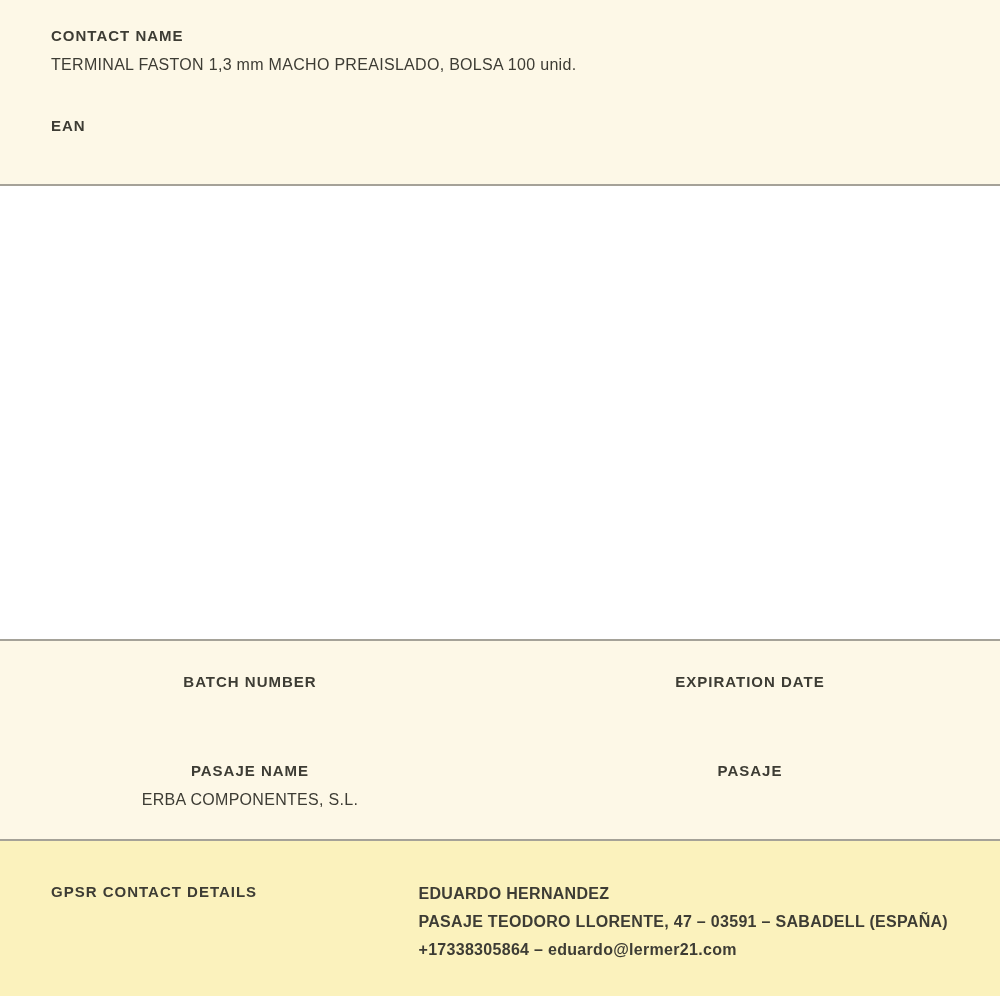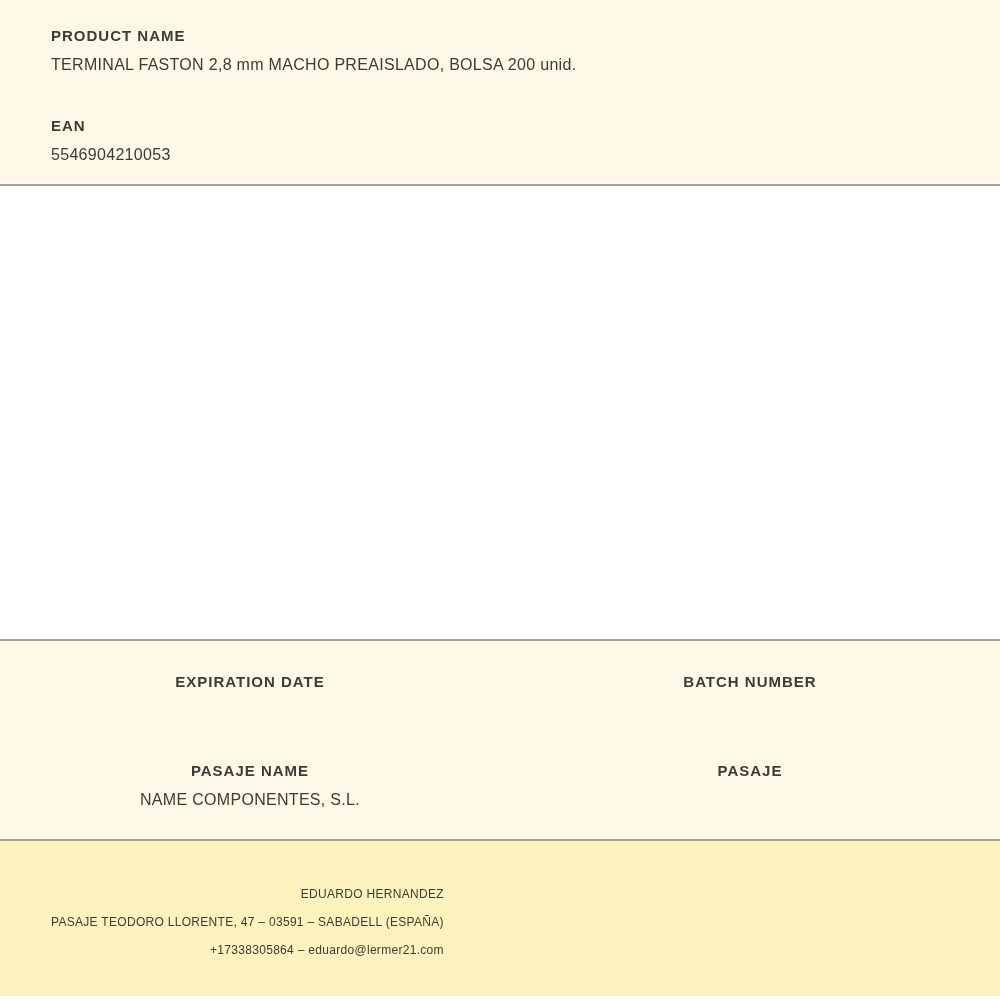--- a/index.html
+++ b/index.html
@@ -73,70 +73,71 @@
     align-items: flex-start;
   }
   .footer-title {
     font-weight: bold;
     font-size: 15px;
     letter-spacing: 1px;
     line-height: 19px;
     padding-top: 2px;
   }
   .contact-block {
-    text-align: right;
-    font-size: 12px;
+    text-align: left;
+    font-size: 16px;
     letter-spacing: 0.3px;
     line-height: 28px;
+    font-weight: bold;
   }
 </style>
 </head>
 <body>
 
 <div class="page">
 
   <header class="section-header">
     <div class="field">
-      <div class="field-label">PRODUCT NAME</div>
-      <div class="field-value">TERMINAL FASTON 2,8 mm MACHO PREAISLADO, BOLSA 200 unid.</div>
+      <div class="field-label">CONTACT NAME</div>
+      <div class="field-value">TERMINAL FASTON 1,3 mm MACHO PREAISLADO, BOLSA 100 unid.</div>
     </div>
     <div class="field">
       <div class="field-label">EAN</div>
-      <div class="field-value">5546904210053</div>
     </div>
   </header>
 
   <div class="image-area"></div>
 
   <section class="section-details">
     <div class="details-grid">
 
       <div class="details-cell">
+        <div class="field-label">BATCH NUMBER</div>
+        <div class="field-value"></div>
+      </div>
+
+      <div class="details-cell">
         <div class="field-label">EXPIRATION DATE</div>
         <div class="field-value"></div>
       </div>
 
       <div class="details-cell">
-        <div class="field-label">BATCH NUMBER</div>
-        <div class="field-value"></div>
-      </div>
-
-      <div class="details-cell">
         <div class="field-label">PASAJE NAME</div>
-        <div class="field-value">NAME COMPONENTES, S.L.</div>
+        <div class="field-value">ERBA COMPONENTES, S.L.</div>
       </div>
 
       <div class="details-cell">
         <div class="field-label">PASAJE</div>
       </div>
 
     </div>
   </section>
 
   <footer class="section-footer">
+    <div class="footer-title">GPSR CONTACT DETAILS</div>
     <div class="contact-block">
       <div>EDUARDO HERNANDEZ</div>
       <div>PASAJE TEODORO LLORENTE, 47 – 03591 – SABADELL (ESPAÑA)</div>
       <div>+17338305864 – eduardo@lermer21.com</div>
     </div>
   </footer>
 
 </div>
 
 </body></html>

